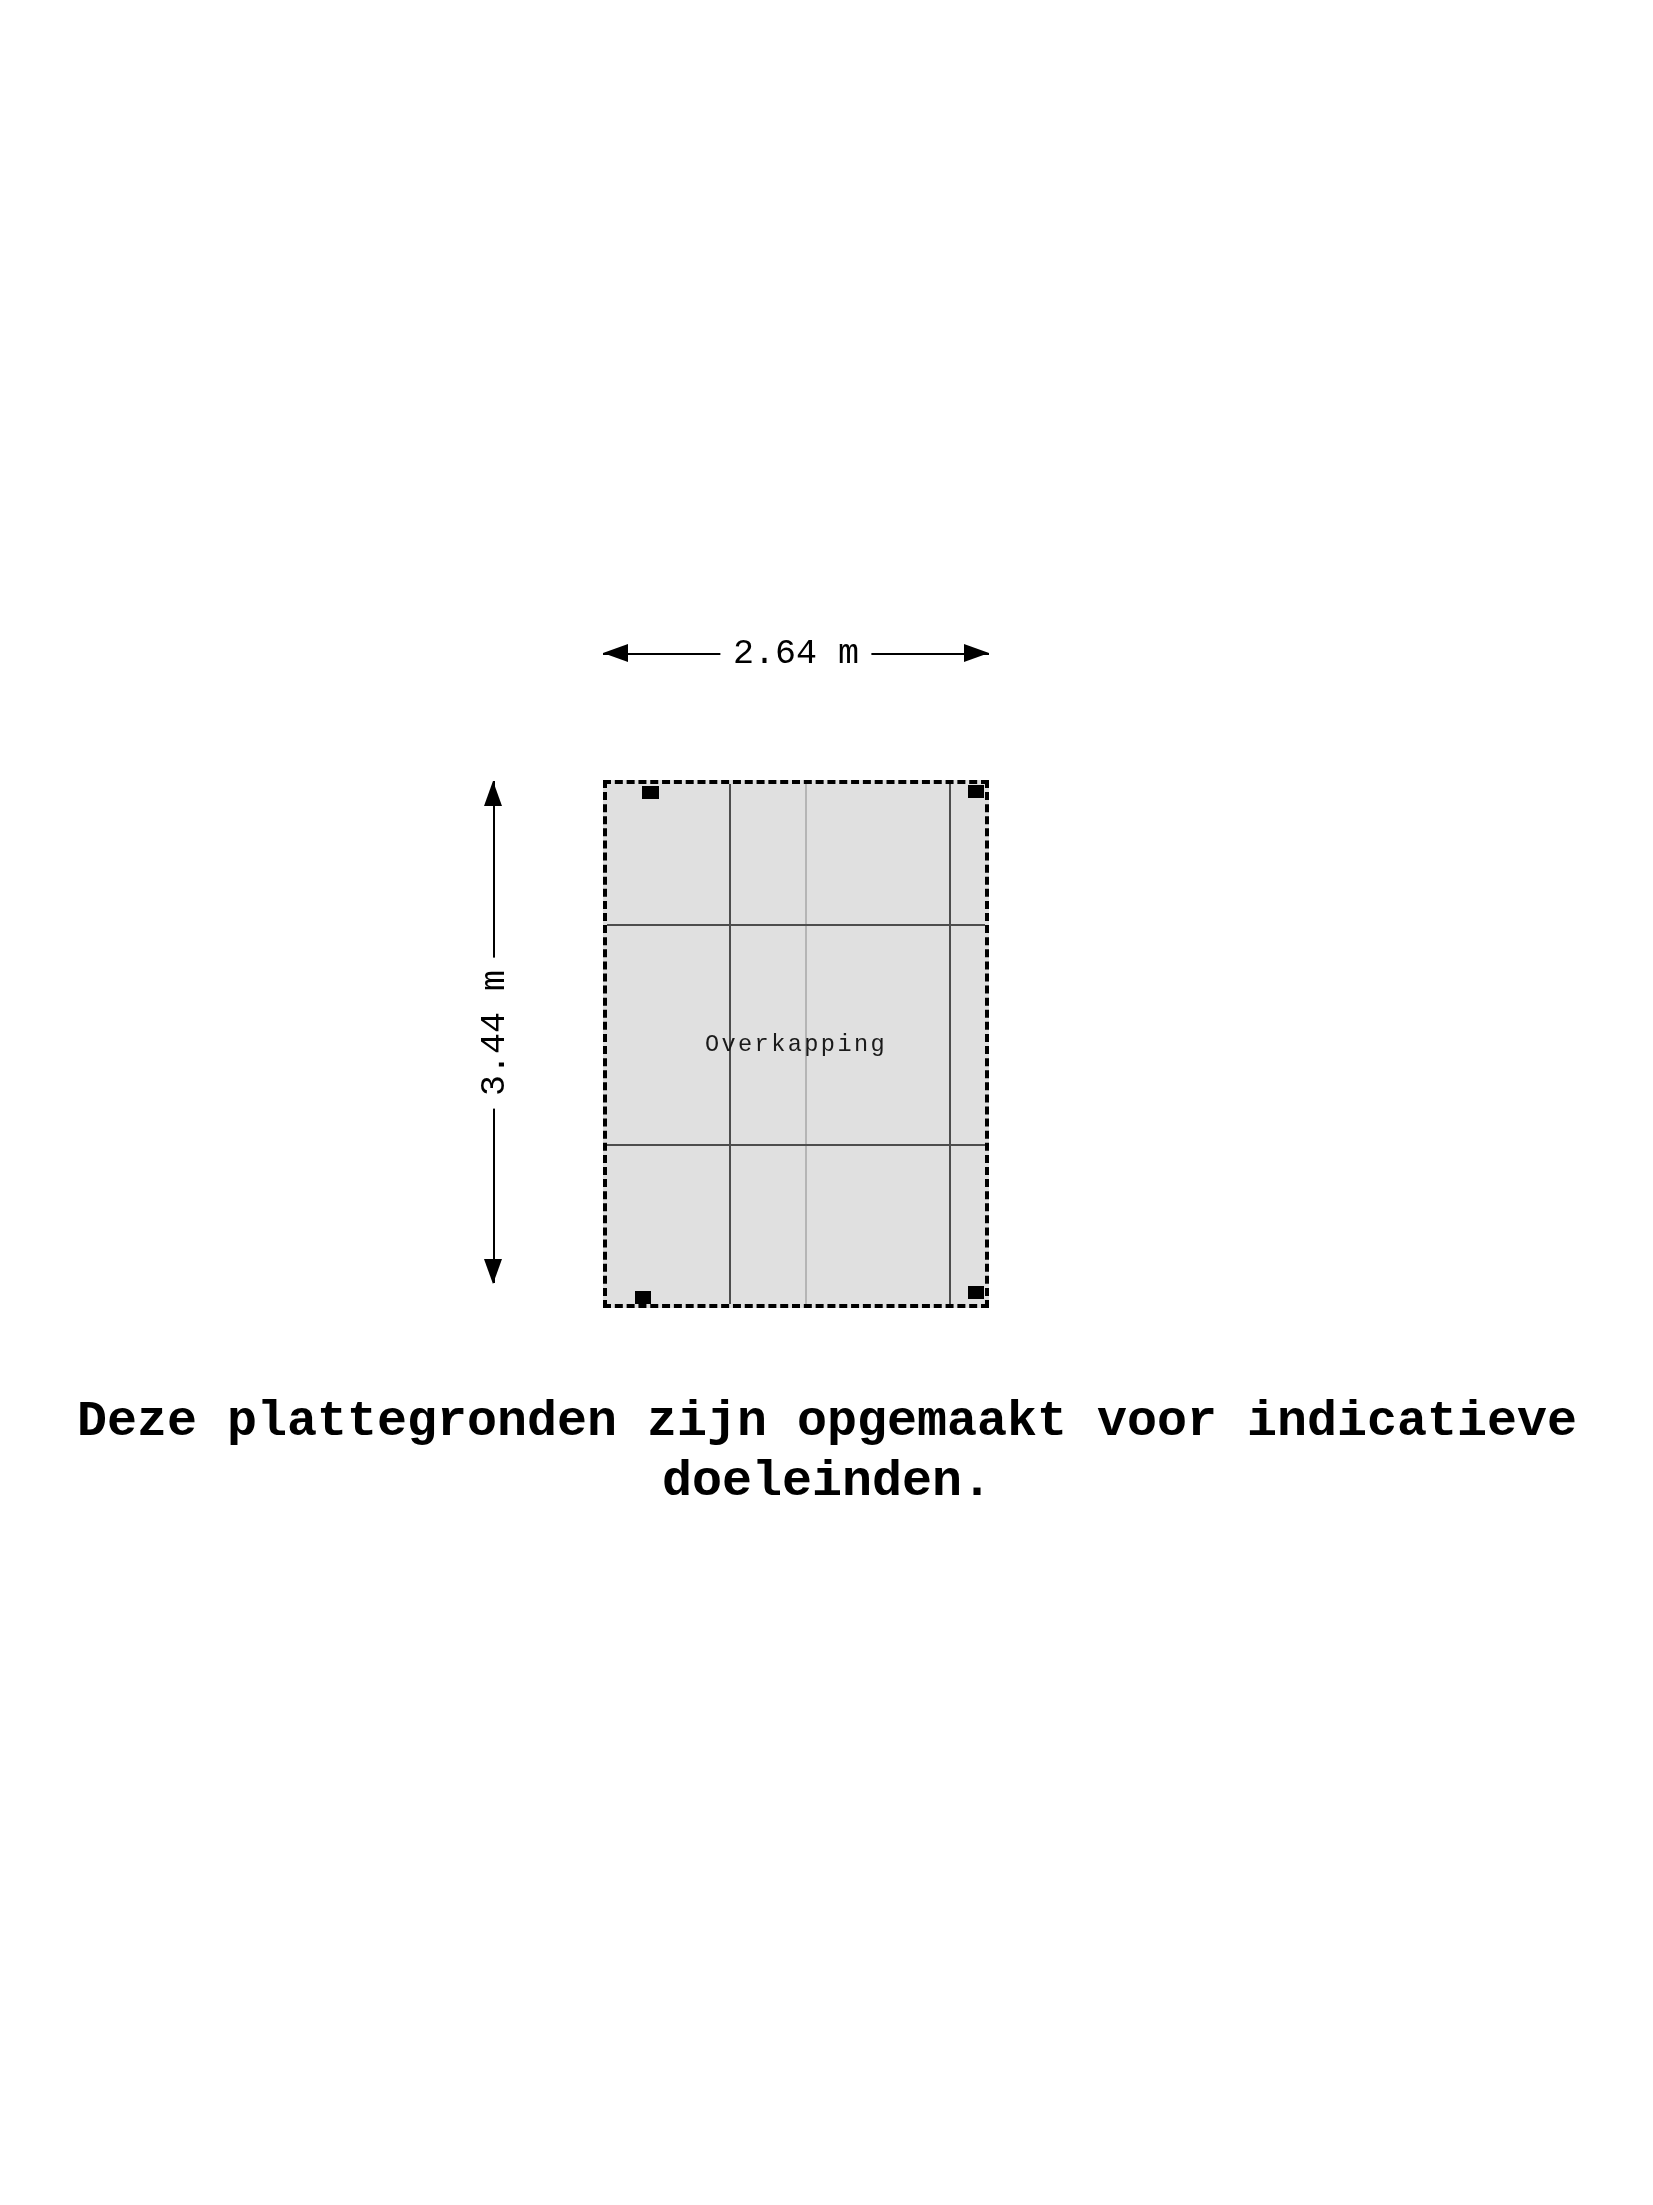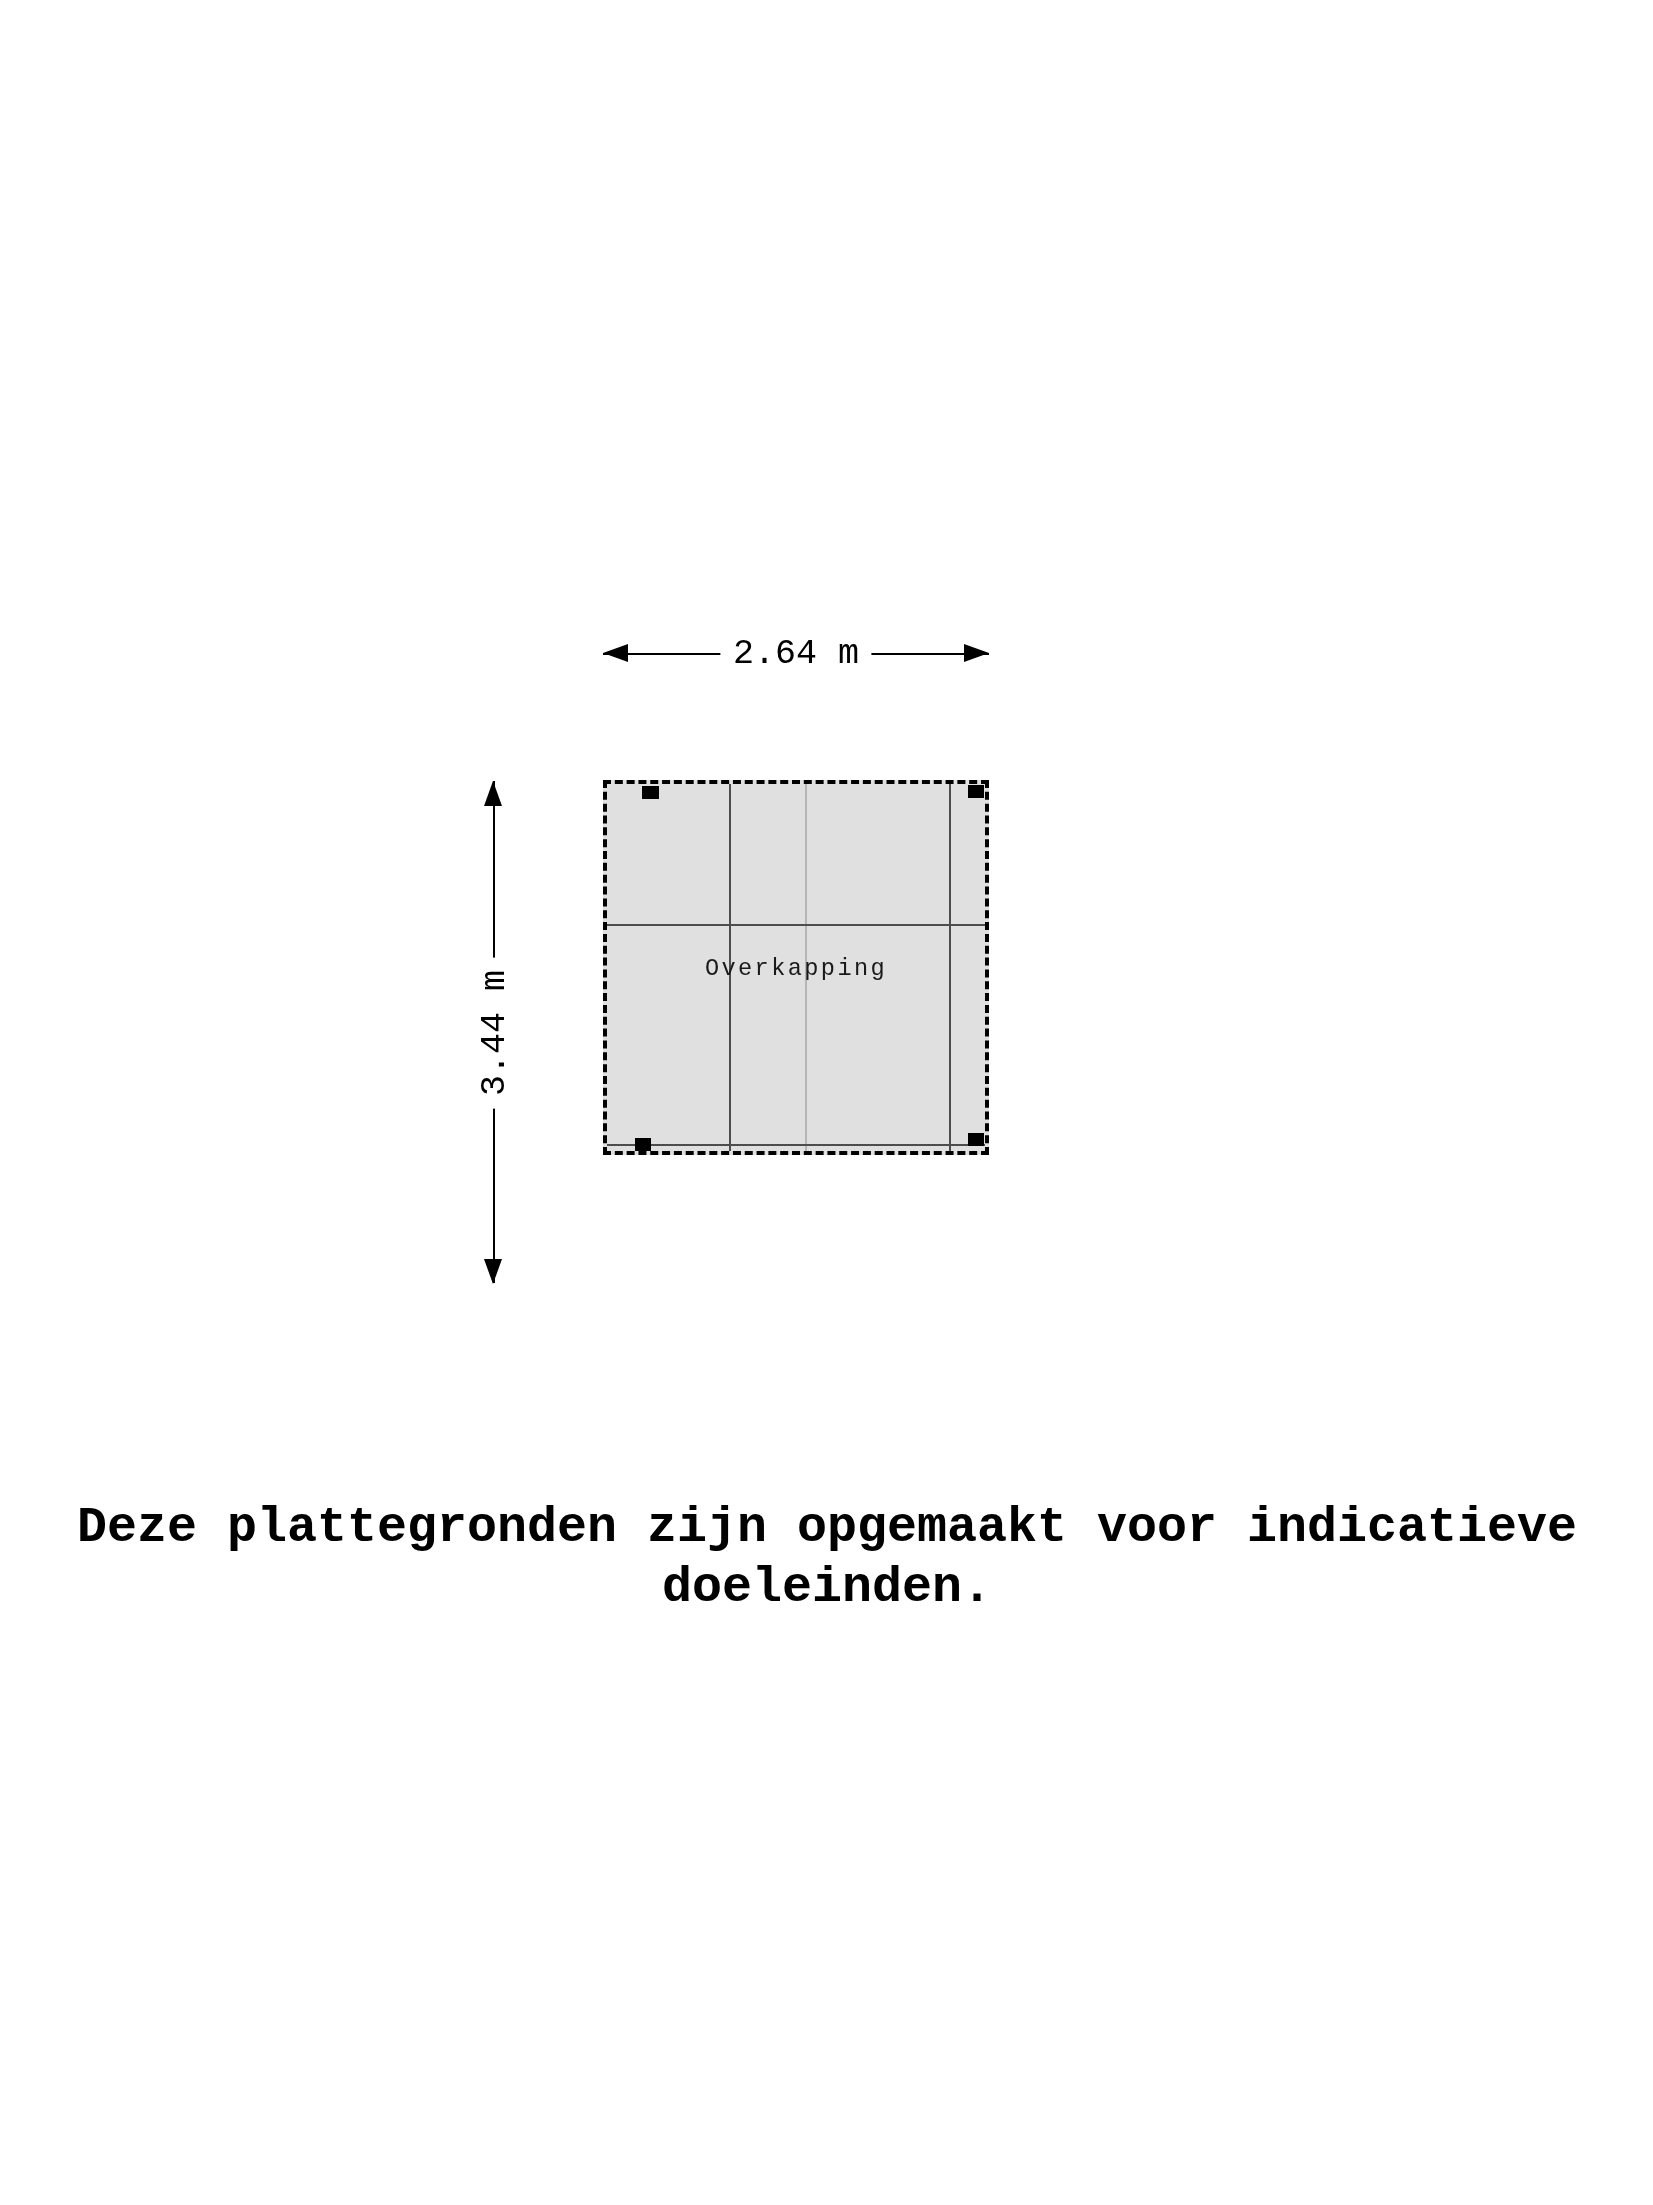--- a/index.html
+++ b/index.html
@@ -15,21 +15,21 @@
     position:relative;
     width:1654px;height:2205px;
     background:#ffffff;
     font-family:Liberation Mono, monospace;
     overflow:hidden;
   }
 
   
   .plan-rect{
     position:absolute;
-    left:603px;top:780px;width:386px;height:375px;
+    left:603px;top:780px;width:386px;height:528px;
     background:var(--fill);
     border:4.7px dashed var(--ink);
   }
   .grid-line{position:absolute;background:var(--line-dark);}
   .grid-v{top:0;bottom:0;width:1.6px;}
   .grid-h{left:0;right:0;height:1.6px;}
   .grid-v.v1{left:122px;}
   .grid-v.v2{left:198px;background:var(--line-faint);}
   .grid-v.v3{left:342px;}
   .grid-h.h1{top:140px;}
@@ -92,21 +92,21 @@
     transform:translate(-50%,-50%);
   }
   .dim-label.height{
     left:495px;top:1033px;
     transform:translate(-50%,-50%) rotate(-90deg);
   }
 
   
   .disclaimer{
     position:absolute;
-    left:0;top:1498px;width:1654px;
+    left:0;top:1392px;width:1654px;
     text-align:center;
     font-weight:bold;
     font-size:50px;line-height:60px;
     color:var(--ink);
   }
 </style>
 </head>
 <body>
 
 <div class="canvas">

